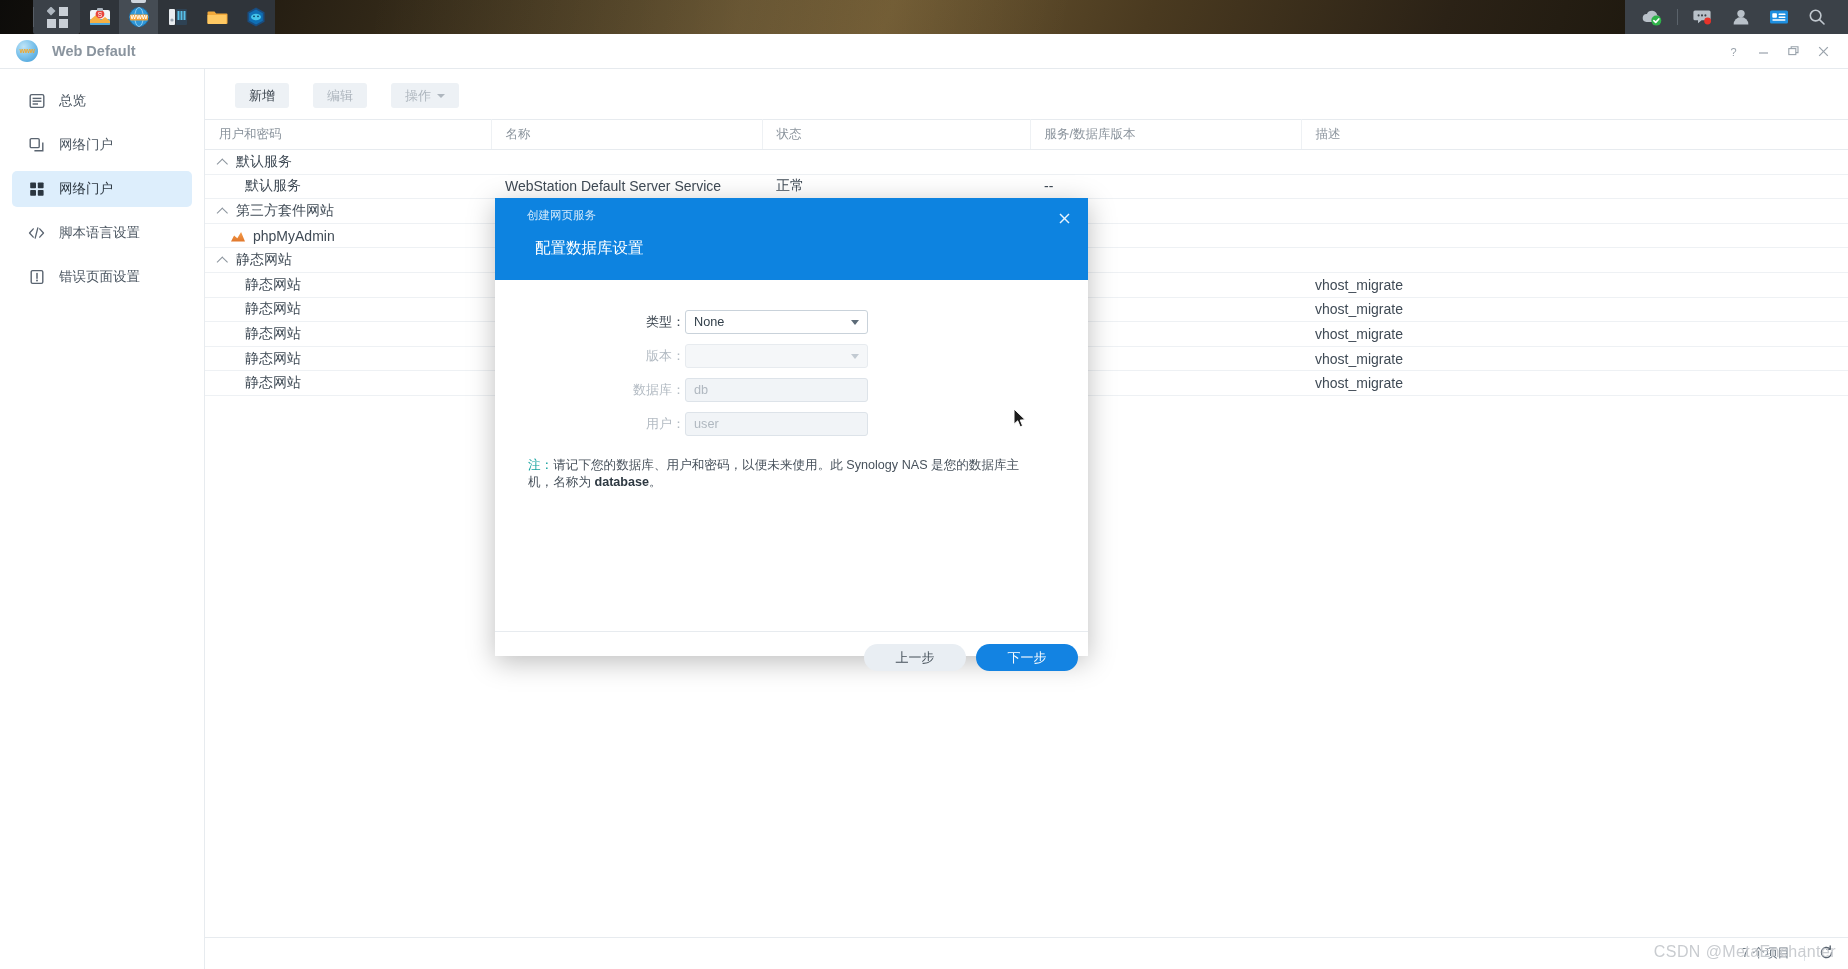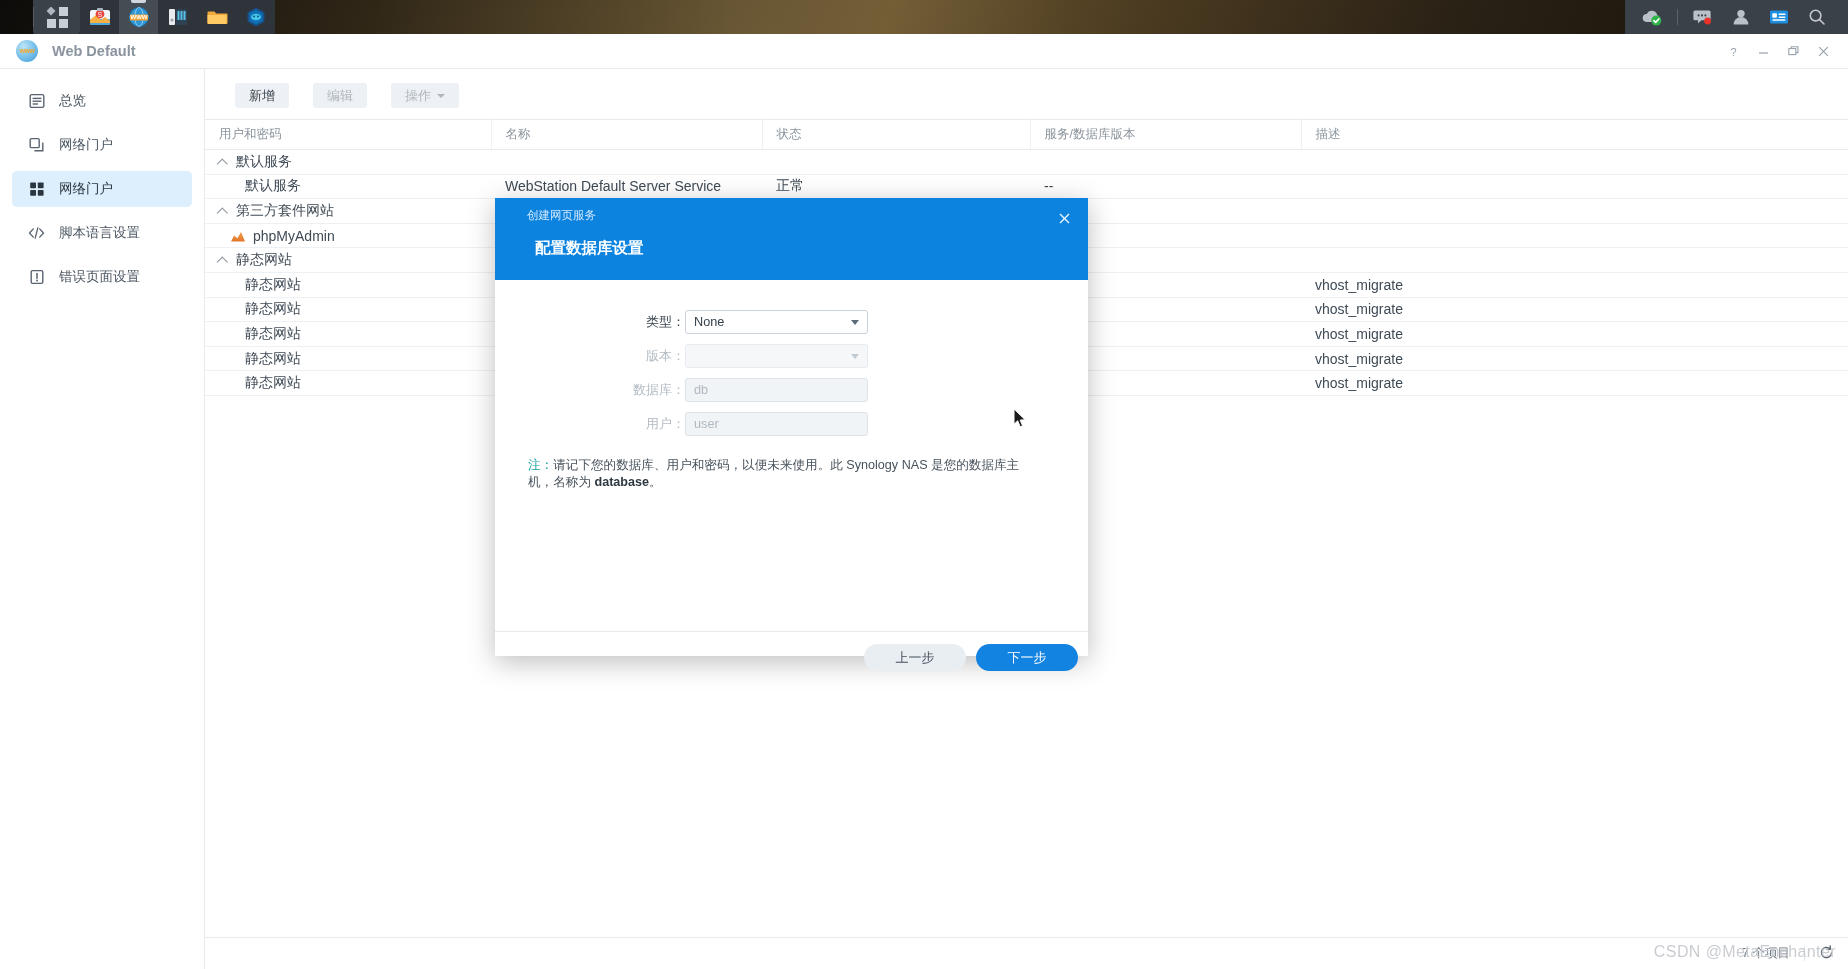--- a/index.html
+++ b/index.html
@@ -166,21 +166,21 @@
   
   #modal {
     position: absolute; left: 495px; top: 198px; width: 593px; height: 458px;
     background: #fff; z-index: 30;
     box-shadow: 0 6px 26px rgba(0,0,0,0.26);
   }
   #modal-head {
     height: 82px; background: #0d83e0; position: relative; padding: 10px 16px 0 32px;
   }
   #modal-step { font-size: 11.5px; color: #cfe7fa; }
-  #modal-title { margin-top: 15px; font-size: 15.5px; color: #fff; font-weight: bold; padding-left: 8px; }
+  #modal-title { margin-top: 15px; font-size: 15.5px; color: #fff; font-weight: normal; padding-left: 8px; }
   #modal-close {
     position: absolute; right: 12px; top: 8px; width: 24px; height: 24px;
     display: flex; align-items: center; justify-content: center;
     color: #e9f4fd; font-size: 15px;
   }
   #modal-body { padding: 27px 0 0 0; height: 324px; }
   .form-row { display: flex; align-items: center; height: 29px; margin-bottom: 0; }
   .form-row + .form-row { margin-top: 0; }
   .form-label {
     width: 190px; text-align: right; padding-right: 0; font-size: 13px; color: #3b454f;

